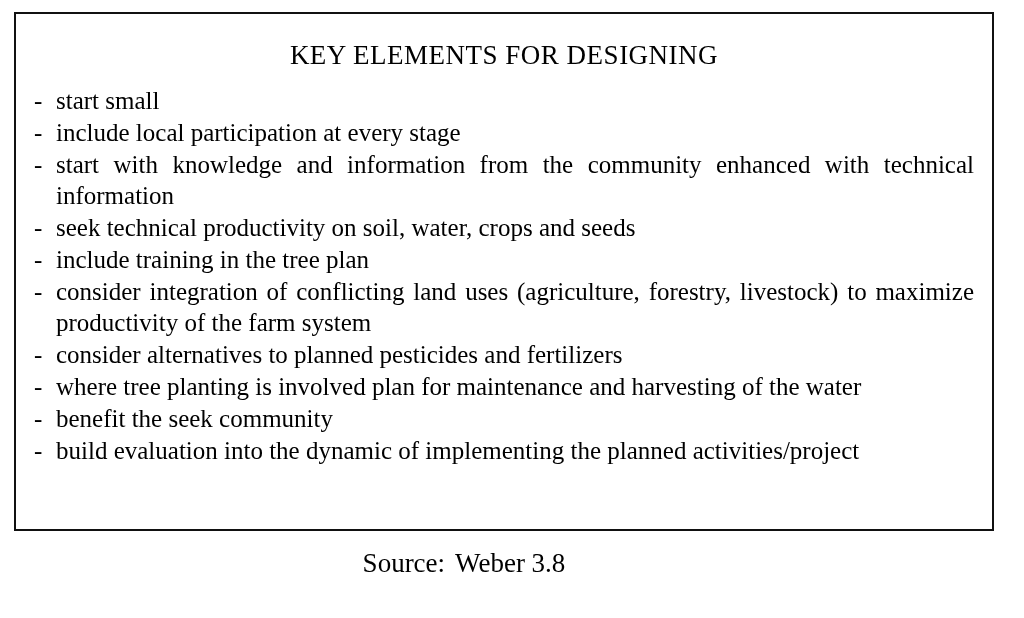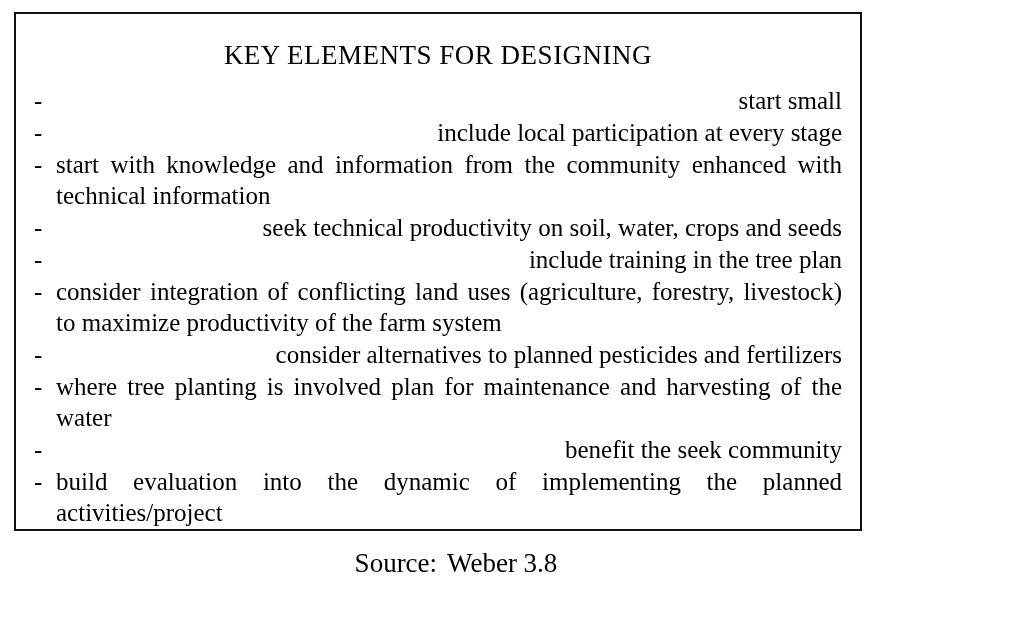--- a/index.html
+++ b/index.html
@@ -17,21 +17,21 @@
   .page {
     position: relative;
     width: 1024px;
     height: 618px;
     box-sizing: border-box;
   }
   .box {
     position: absolute;
     left: 14px;
     top: 12px;
-    width: 848px;
+    width: 980px;
     height: 519px;
     box-sizing: border-box;
     border: 2px solid #111111;
     padding: 16px 18px 10px 18px;
   }
   .title-block {
     text-align: center;
     margin: 10px 0 14px 0;
   }
   .title-line {
@@ -62,29 +62,30 @@
     margin-right: 4px;
     text-align: left;
   }
   .item-text {
     flex: 1 1 auto;
     text-align: justify;
     text-justify: inter-word;
     hyphens: manual;
   }
   .item.nojust .item-text {
-    text-align: right;
+    text-align: left;
   }
   .source {
     position: absolute;
     left: 0;
     top: 548px;
     width: 912px;
     text-align: center;
     font-size: 27px;
+    padding-left: 8px;
   }
   .source .src-label {
     margin-right: 10px;
   }
 </style>
 </head>
 <body>
 
 <div class="page">
 

